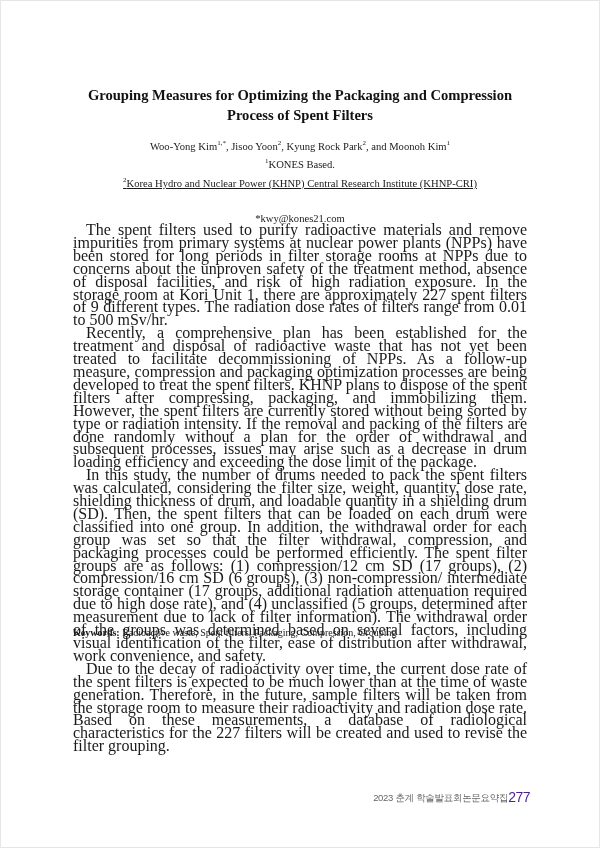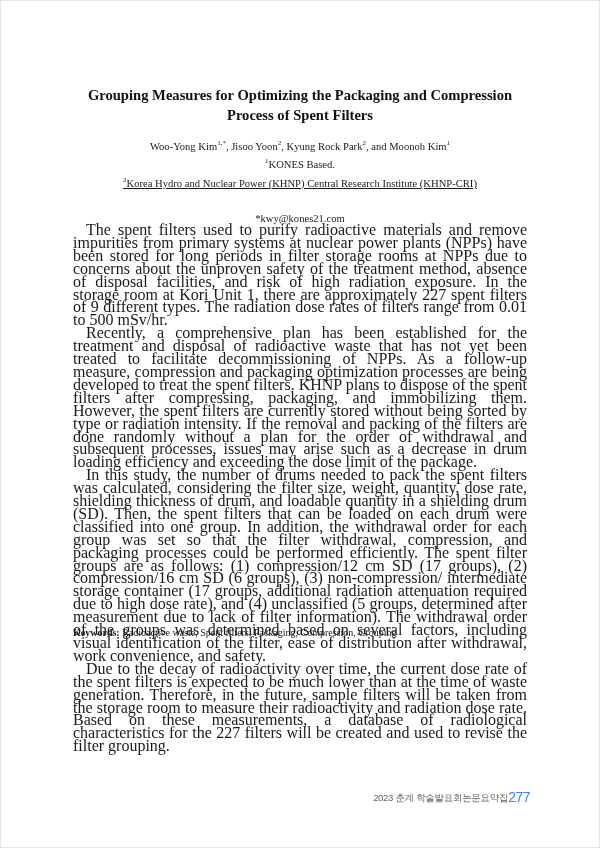--- a/index.html
+++ b/index.html
@@ -33,21 +33,21 @@
     position:absolute; left:73px; width:454px; top:598px;
     font-size:10px; line-height:13px;margin-top:28px;
   }
   .keywords b { font-weight:bold; }
   .footer {
     position:absolute; right:70px; top:789px;
     display:flex; align-items:flex-end; color:#666;
     font-family:"Liberation Sans", "DejaVu Sans", sans-serif;
   }
   .footer .conf { font-size:9.5px; letter-spacing:-0.3px; }
-  .footer .pnum { font-size:14px; color:#3b82f6; letter-spacing:-0.5px; }
+  .footer .pnum { font-size:14px; color:#4c1d95; letter-spacing:-0.5px; }
 </style>
 </head>
 <body>
 
 <div class="page-border"></div>
 
 <div class="title">Grouping Measures for Optimizing the Packaging and Compression Process of Spent Filters</div>
 
 <div class="authors">
   <span>Woo-Yong Kim</span><sup>1,*</sup><span>, </span><span>Jisoo Yoon</span><sup>2</sup><span>, </span><span>Kyung Rock Park</span><sup>2</sup><span>, and </span><span>Moonoh Kim</span><sup>1</sup>

